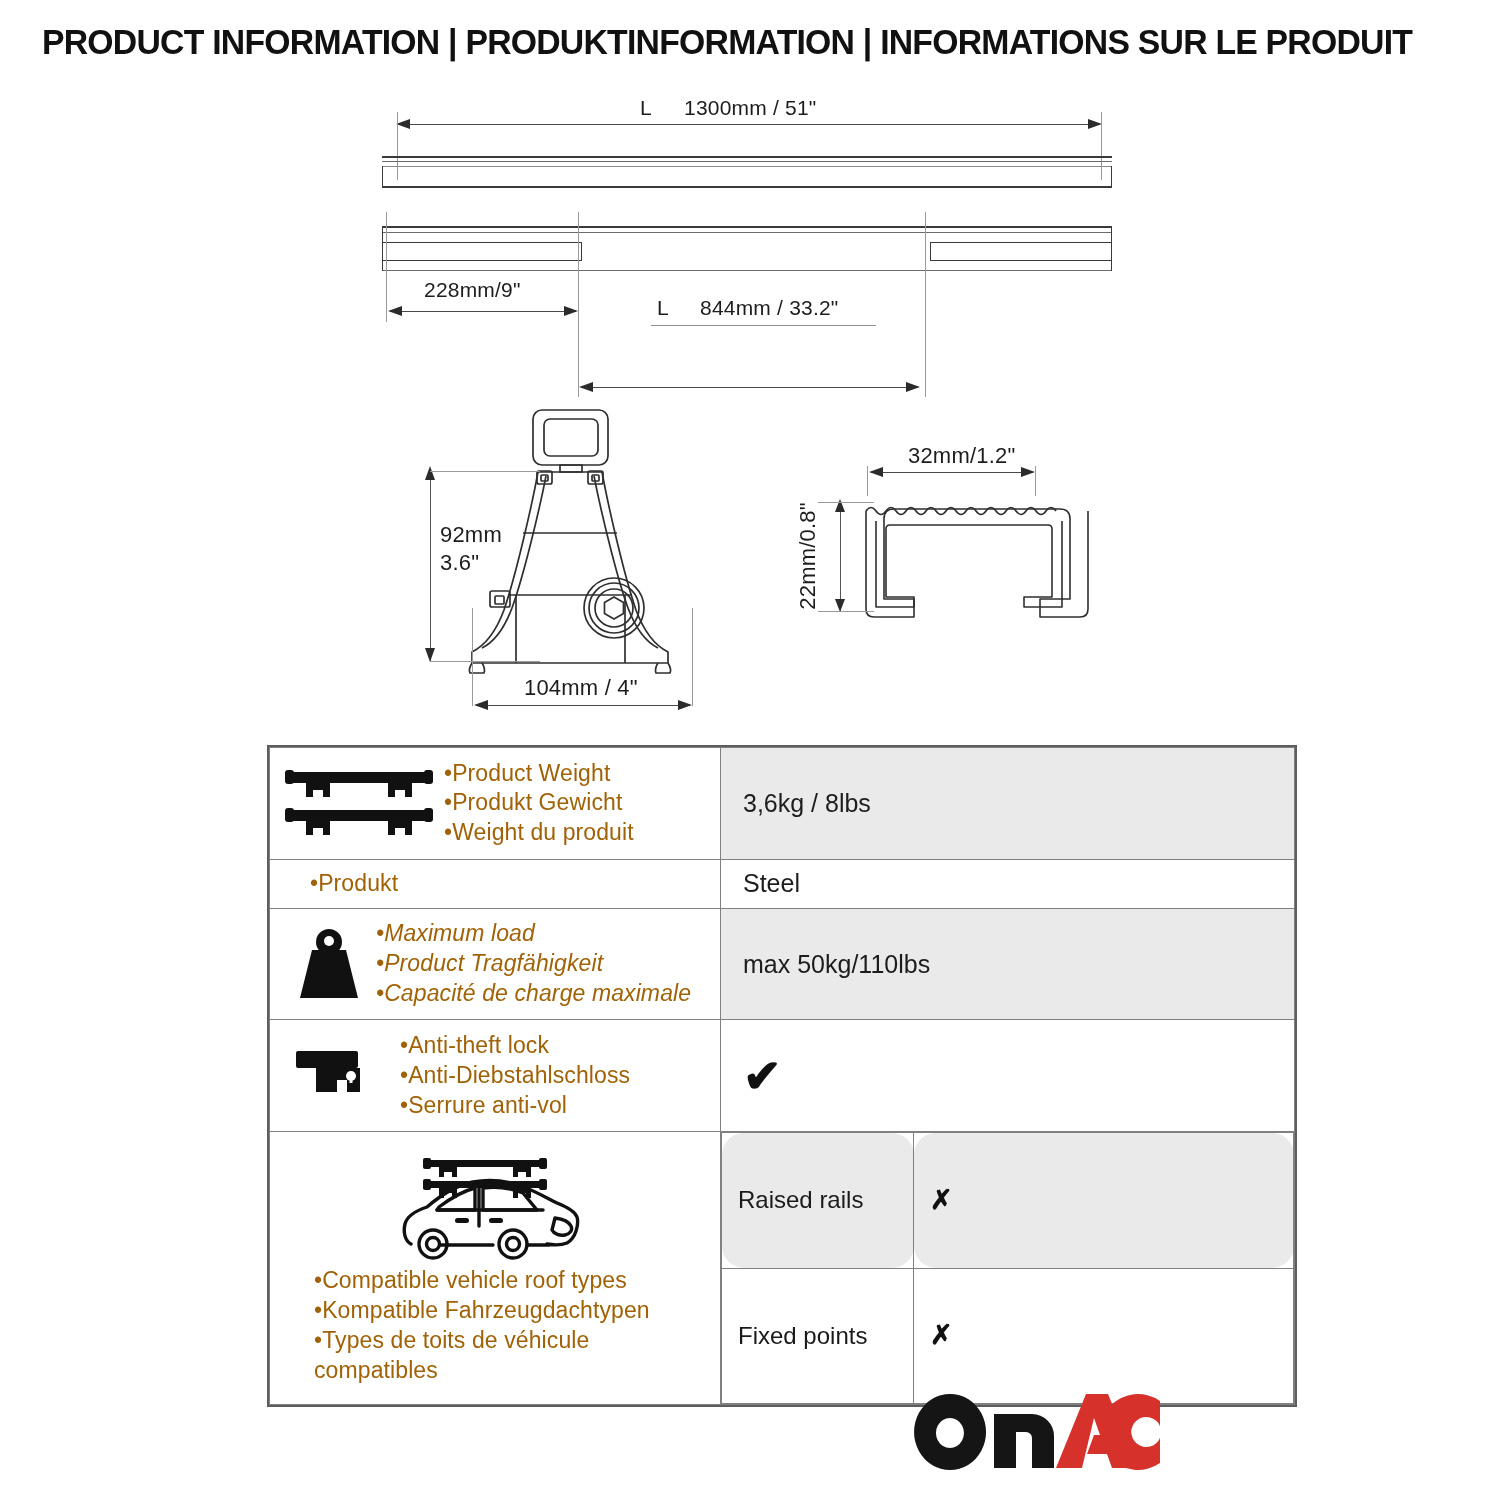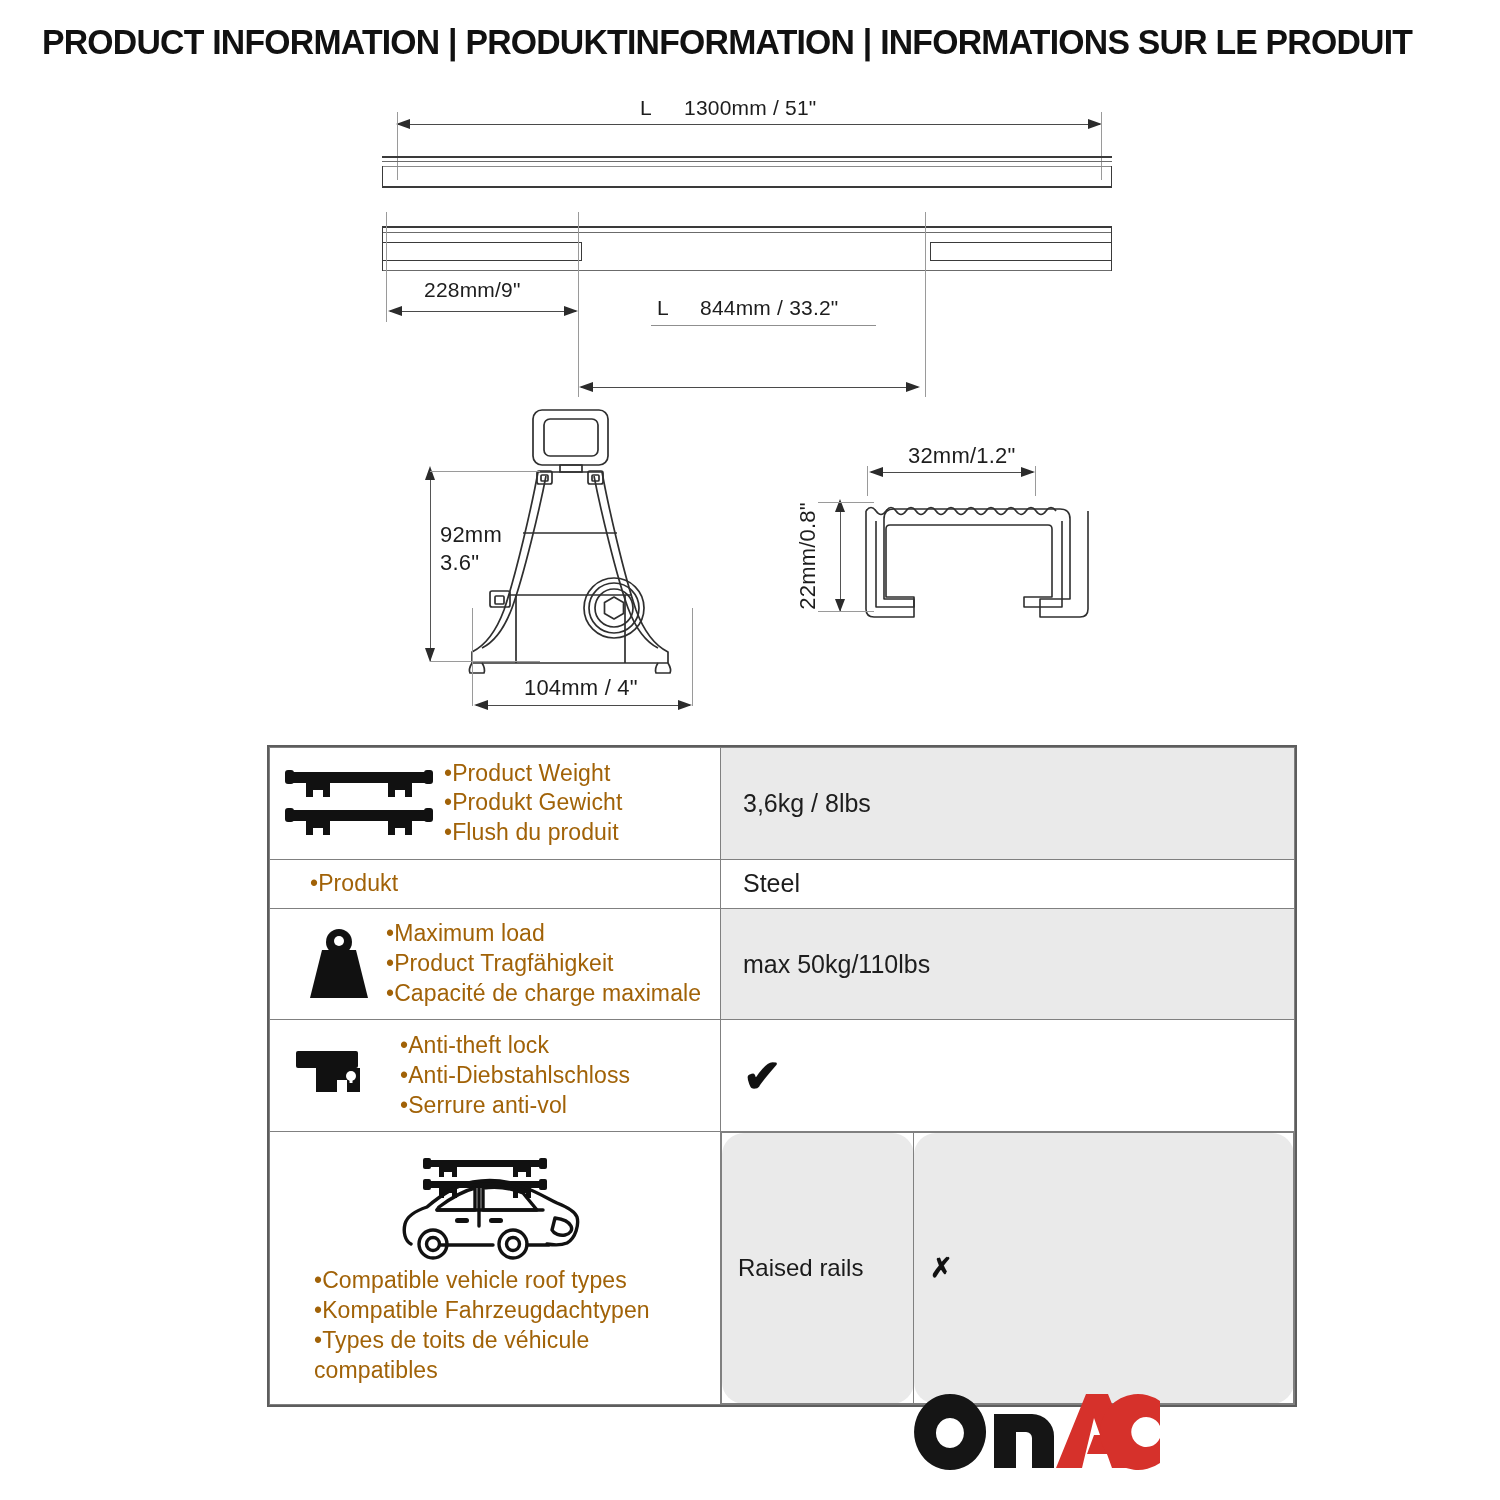--- a/index.html
+++ b/index.html
@@ -227,41 +227,41 @@
                   <rect x="1" y="44" width="9" height="14" rx="3"></rect>
                   <rect x="140" y="44" width="9" height="14" rx="3"></rect>
                   <path d="M22 57 h24 v14 h-7 v-7 h-10 v7 h-7 z"></path>
                   <path d="M104 57 h24 v14 h-7 v-7 h-10 v7 h-7 z"></path>
                 </g>
               </svg>
             </span>
             <span class="lbl-lines">
               <div>•Product Weight</div>
               <div>•Produkt Gewicht</div>
-              <div>•Flush du produit</div>
+              <div>•Weight du produit</div>
             </span>
           </div>
         </td>
         <td class="cell-value shaded">3,6kg / 8lbs</td>
       </tr>
 
       <tr>
         <td class="cell-label">
           <div class="lbl-wrap" style="padding-left:40px;">
             <span class="lbl-lines">
               <div>•Produkt</div>
             </span>
           </div>
         </td>
         <td class="cell-value">Steel</td>
       </tr>
 
       <tr>
         <td class="cell-label">
-          <div class="lbl-wrap" style="padding-left:32px;">
+          <div class="lbl-wrap" style="padding-left:22px;font-style:italic;">
             <span class="icon-box">
               <svg width="74" height="76" viewBox="0 0 74 76">
                 <g fill="#111">
                   <circle cx="37" cy="16" r="13"></circle>
                   <circle cx="37" cy="15" r="5" fill="#fff"></circle>
                   <path d="M20 24 h34 l12 48 h-58 z"></path>
                 </g>
               </svg>
             </span>
             <span class="lbl-lines">
@@ -349,20 +349,26 @@
         </td>
         <td style="padding:0;">
           <table class="sub">
             <tbody>
                   <tr class="shaded">
               <td>Raised rails</td>
               <td>
                 <span class="mark" style="font-size:27px;">✗</span>
               </td>
             </tr>
+            <tr>
+              <td>Fixed points</td>
+              <td>
+                <span class="mark" style="font-size:27px;">✗</span>
+              </td>
+            </tr>
           </tbody>
               </table>
         </td>
       </tr>
     </tbody>
       </table>
   </div>
 
   <div id="logo">
     <svg width="250" height="80" viewBox="0 0 250 80">

